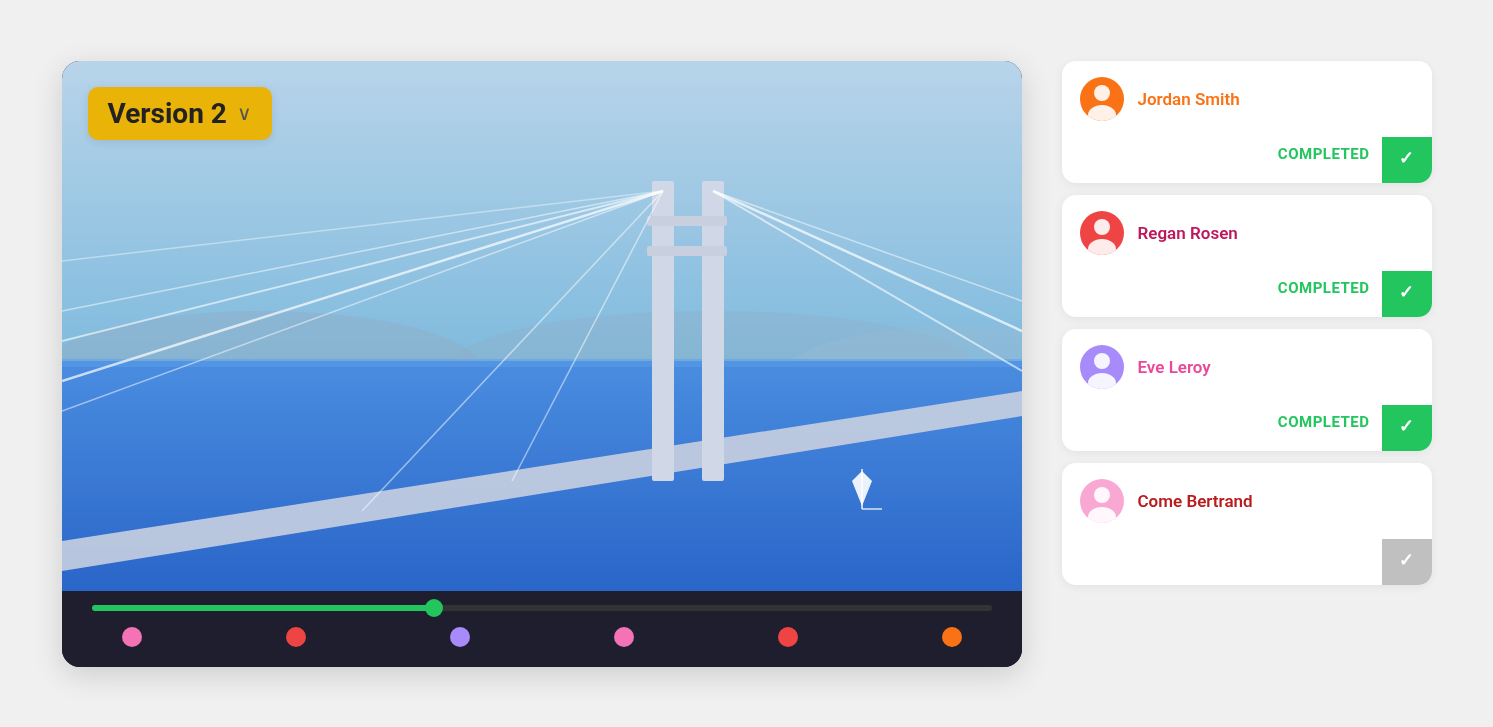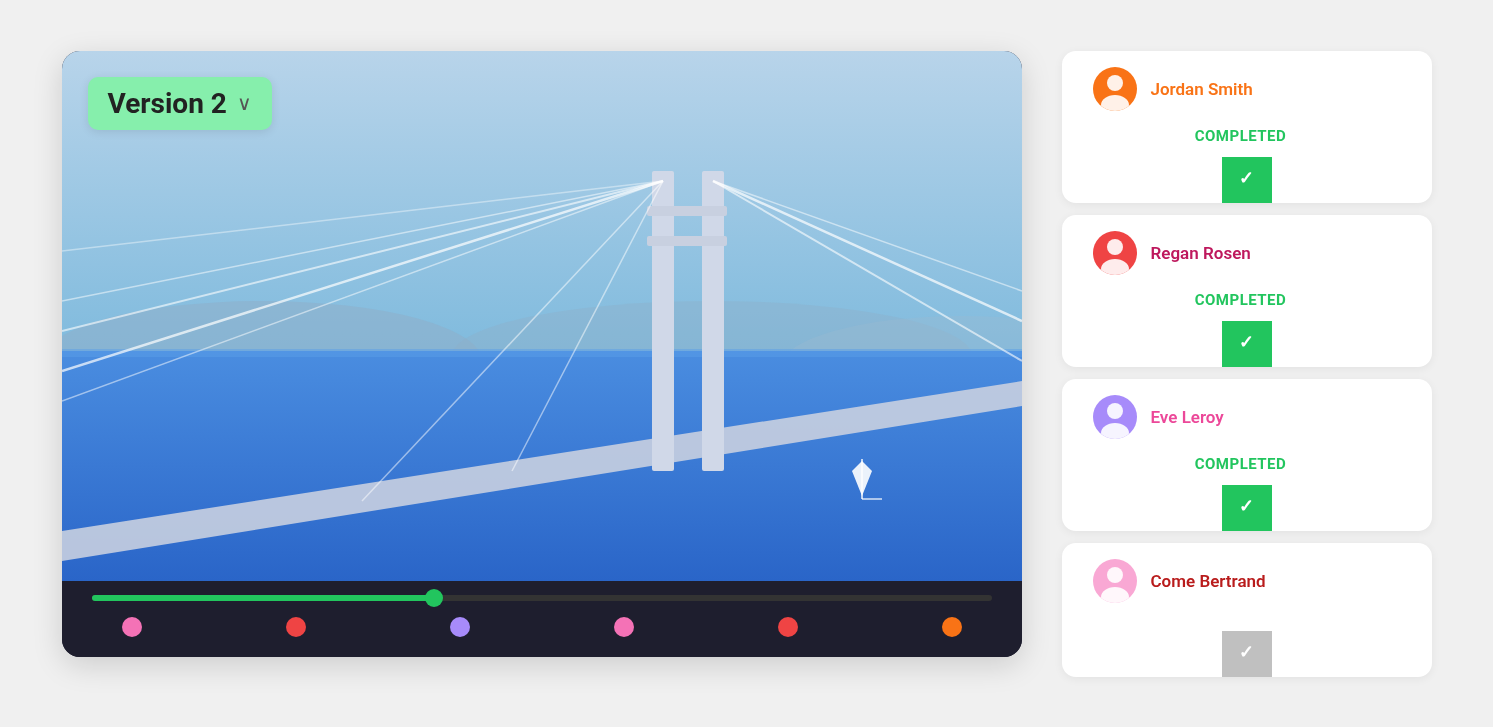--- a/index.html
+++ b/index.html
@@ -37,21 +37,21 @@
     }
     
     .bridge-scene {
       width: 100%;
       height: 100%;
     }
     .video-label {
       position: absolute;
       top: 26px;
       left: 26px;
-      background: #86efac;
+      background: #eab308;
       border-radius: 10px;
       padding: 10px 20px;
       display: flex;
       align-items: center;
       gap: 10px;
       box-shadow: 0 2px 10px rgba(0,0,0,0.1);
     }
     .video-label-text {
       font-size: 28px;
       font-weight: 700;
@@ -116,21 +116,20 @@
       border-radius: 14px;
       padding: 0;
       box-shadow: 0 2px 10px rgba(0,0,0,0.06);
       overflow: hidden;
     }
     .reviewer-header {
       display: flex;
       align-items: center;
       gap: 14px;
       padding: 16px 18px 10px 18px;
-      margin-left: 13px;
     }
     .avatar {
       width: 44px;
       height: 44px;
       border-radius: 50%;
       flex-shrink: 0;
       display: flex;
       align-items: center;
       justify-content: center;
       overflow: hidden;
@@ -141,21 +140,20 @@
     }
     .reviewer-name {
       font-size: 17px;
       font-weight: 600;
     }
     .reviewer-status-row {
       display: flex;
       align-items: center;
       justify-content: flex-end;
       padding: 6px 0 0 0;
-      flex-direction: column;
     }
     .status-label {
       font-size: 15px;
       font-weight: 700;
       color: #22c55e;
       letter-spacing: 0.5px;
       flex: 1;
       text-align: right;
       padding-right: 12px;
       padding-bottom: 12px;

